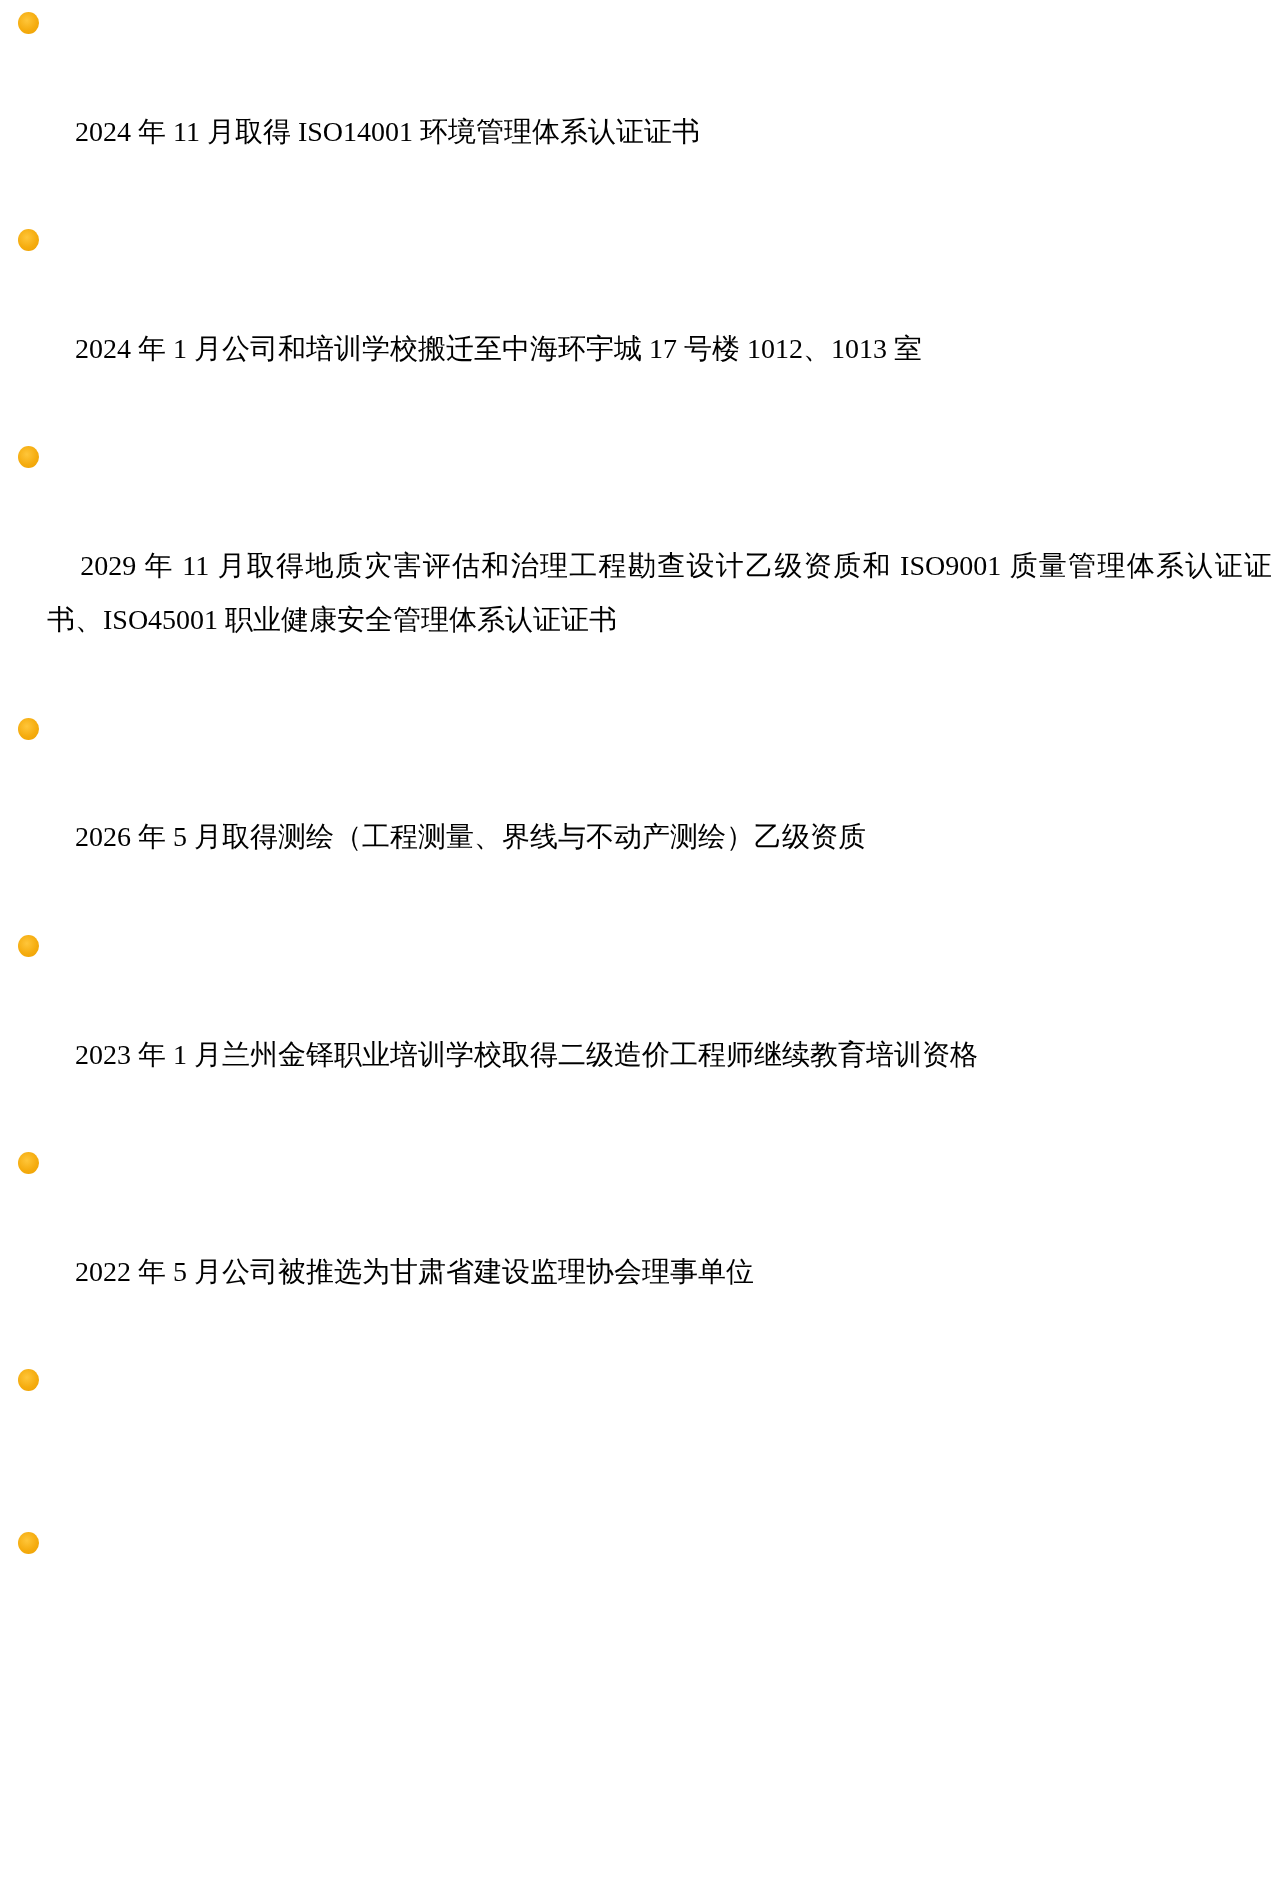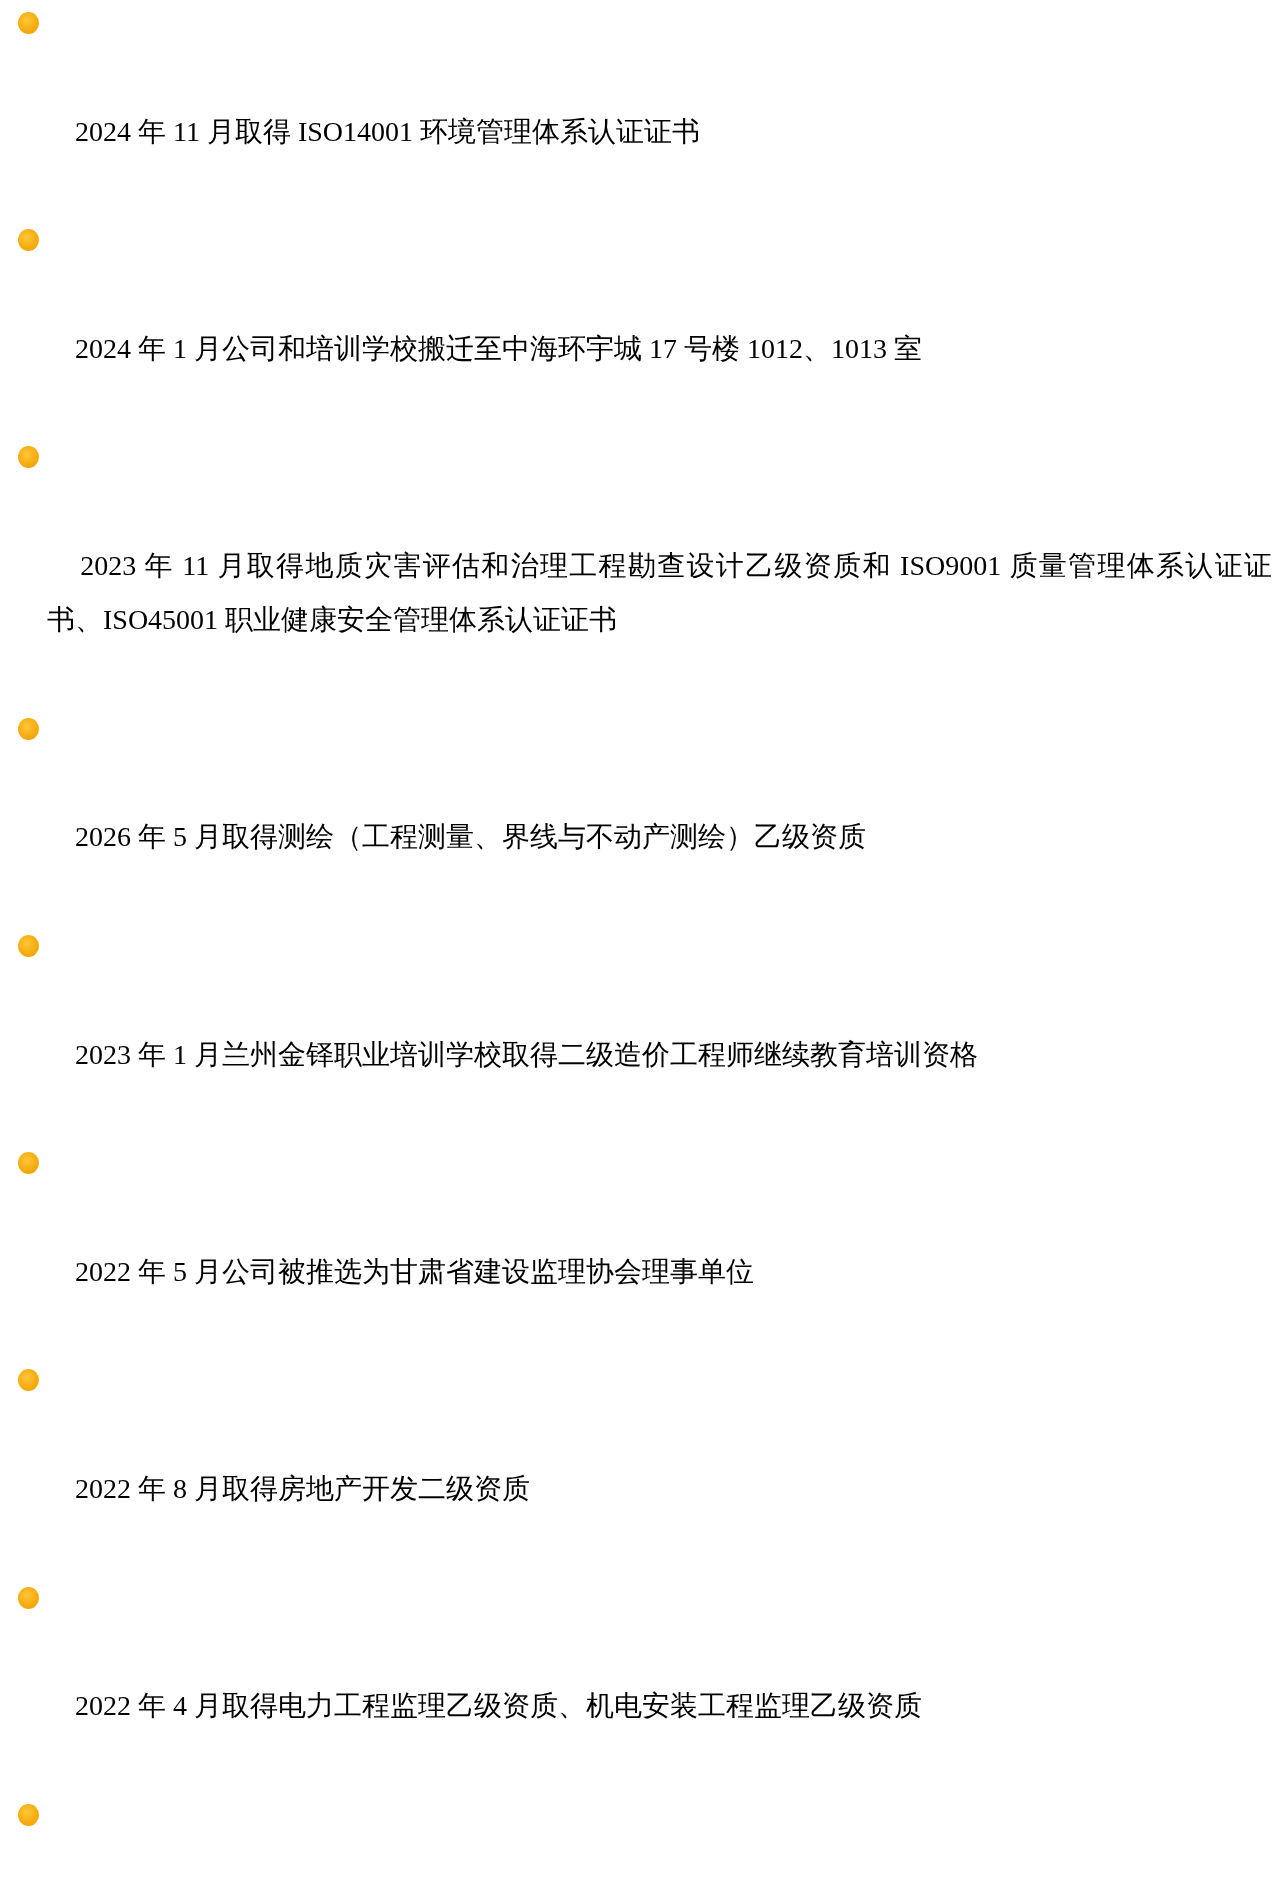--- a/index.html
+++ b/index.html
@@ -56,47 +56,42 @@
     <span class="item-text">2024 年 11 月取得 ISO14001 环境管理体系认证证书</span>
   </div>
 
   <div class="timeline-item">
     <span class="bullet"></span>
     <span class="item-text">2024 年 1 月公司和培训学校搬迁至中海环宇城 17 号楼 1012、1013 室</span>
   </div>
 
   <div class="timeline-item">
     <span class="bullet"></span>
-    <span class="item-text">2023 年 11 月取得地质灾害评估和治理工程勘查设计乙级资质和 ISO9001 质量管理体系认证证书、ISO45001 职业健康安全管理体系认证证书</span>
+    <span class="item-text">2029 年 11 月取得地质灾害评估和治理工程勘查设计乙级资质和 ISO9001 质量管理体系认证证书、ISO45001 职业健康安全管理体系认证证书</span>
   </div>
 
   <div class="timeline-item">
     <span class="bullet"></span>
     <span class="item-text">2026 年 5 月取得测绘（工程测量、界线与不动产测绘）乙级资质</span>
   </div>
 
   <div class="timeline-item">
     <span class="bullet"></span>
     <span class="item-text">2023 年 1 月兰州金铎职业培训学校取得二级造价工程师继续教育培训资格</span>
   </div>
 
   <div class="timeline-item">
     <span class="bullet"></span>
     <span class="item-text">2022 年 5 月公司被推选为甘肃省建设监理协会理事单位</span>
   </div>
 
   <div class="timeline-item">
     <span class="bullet"></span>
-    <span class="item-text">2022 年 8 月取得房地产开发二级资质</span>
   </div>
 
-  <div class="timeline-item">
-    <span class="bullet"></span>
-    <span class="item-text">2022 年 4 月取得电力工程监理乙级资质、机电安装工程监理乙级资质</span>
-  </div>
 
   <div class="timeline-item">
     <span class="bullet"></span>
     
   </div>
 
 </div>
 </div>
 
 </body></html>

